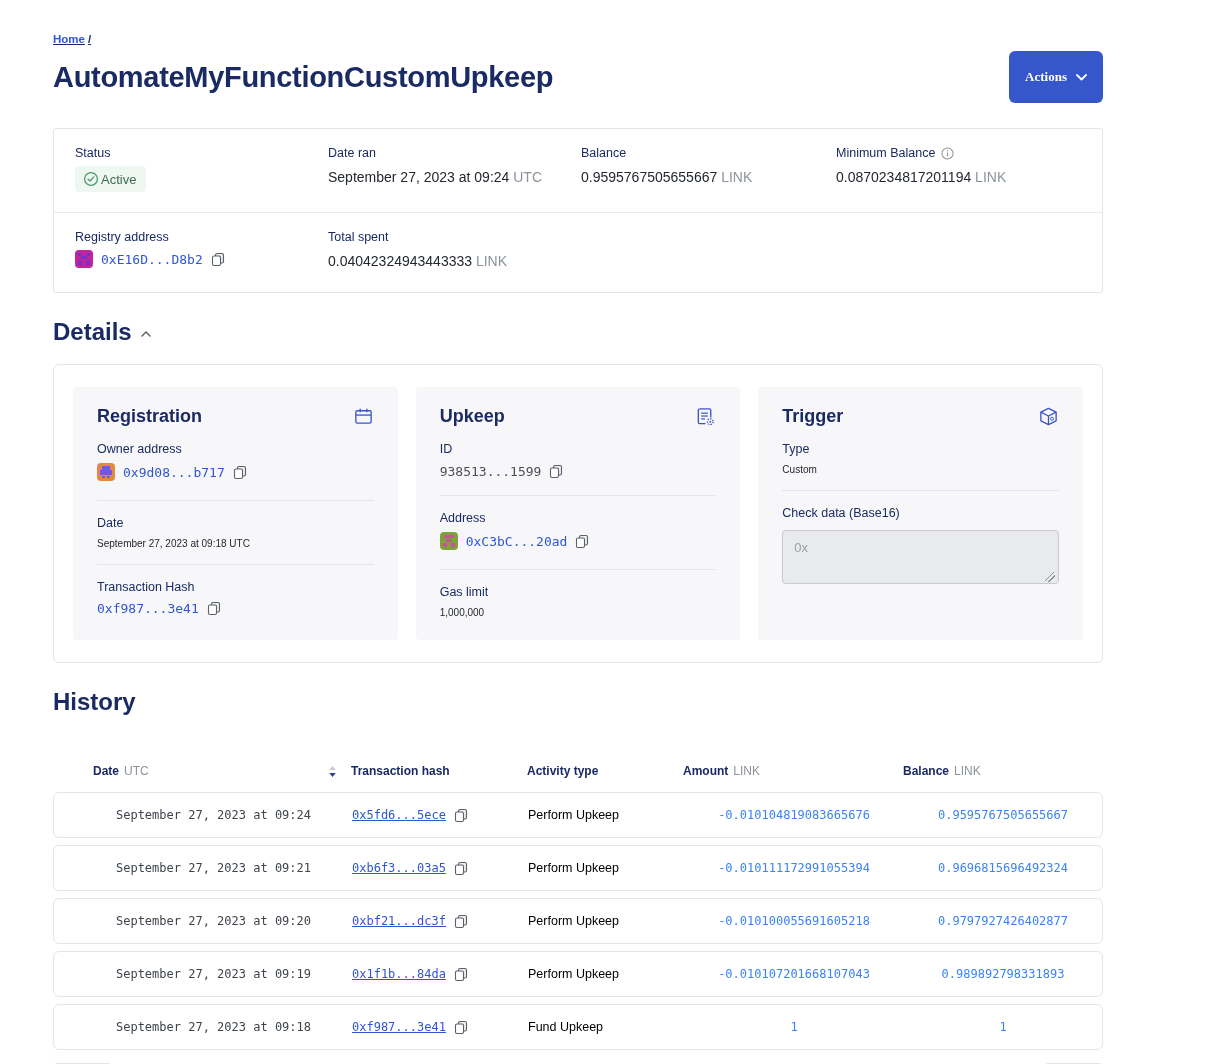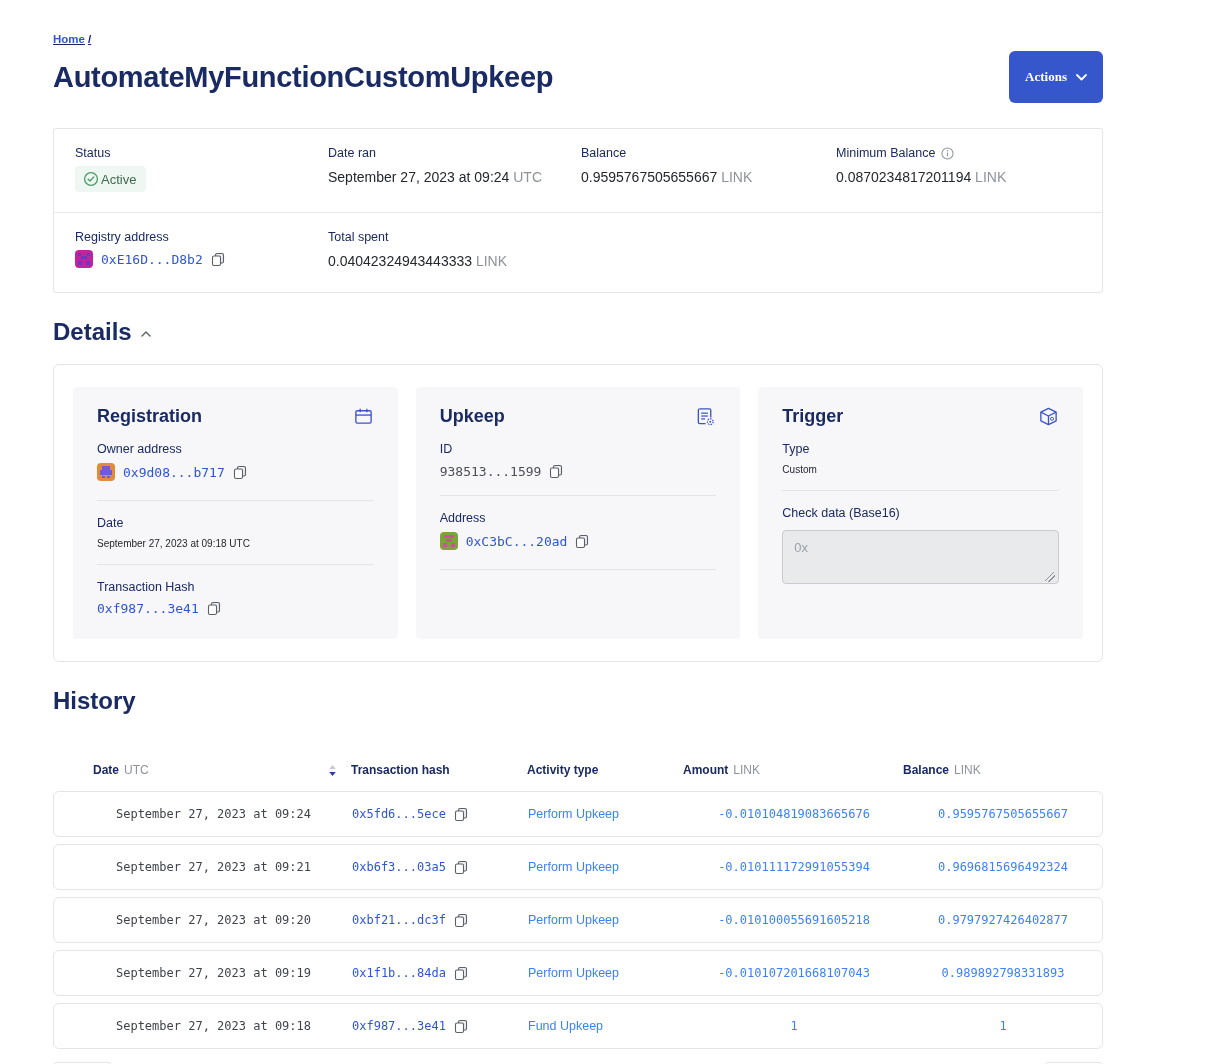--- a/index.html
+++ b/index.html
@@ -80,22 +80,22 @@
   .th .unit { font-weight:400; font-size:12px; margin-left:5px; }
   .th-date { display:flex; align-items:center; justify-content:space-between; padding-right:14px;margin-left:19px; }
   .sort-btn { display:inline-flex; cursor:pointer; }
   .hrow {
     display:grid; grid-template-columns:277px 176px 156px 220px 1fr;
     align-items:center; padding-left:21px; height:46px;
     border:1px solid #e4e5e9; border-radius:6px; background:#fff; margin-bottom:7px;
   }
   .cell-date { font-size:12px; color:#3f444c; }
   .cell-tx { display:flex; align-items:center; gap:8px; }
-  .cell-tx .hash-link { font-size:12px; }
-  .cell-activity { font-size:12.5px; color:#3b82f6; }
+  .cell-tx .hash-link { font-size:12px;text-decoration:underline; }
+  .cell-activity { font-size:12.5px; color:#000000; }
   .cell-num { font-size:12px; color:#3b82f6; }
 
   
   .pagination { display:flex; justify-content:space-between; align-items:center; margin-top:13px; }
   .page-btn {
     background:#fff; border:1px solid #e3e5e9; border-radius:4px;
     color:#b4b9c1; font-family:inherit; font-size:12px; padding:9px 16px; cursor:default;
   }
   .page-summary { font-size:13px; color:#3b4049; }
 
@@ -304,20 +304,24 @@
           <a class="hash-link mono">0xC3bC...20ad</a>
           <span class="copy-btn">
             <svg width="14" height="15" viewBox="0 0 14 15">
                 <rect x="4.5" y="1.5" width="8" height="9.5" rx="1.5" fill="#eceef1" stroke="#5b6068" stroke-width="1.1"></rect>
                 <rect x="1.5" y="4" width="8" height="9.5" rx="1.5" fill="#ffffff" stroke="#5b6068" stroke-width="1.1"></rect>
               </svg>
           </span>
         </span>
       </div>
       <hr>
+      <div class="dfield">
+        <div class="field-label">Gas limit</div>
+        <div class="field-value">1,000,000</div>
+      </div>
     </div>
 
     <div class="dcard">
       <div class="dcard-head">
         <span class="dcard-title">Trigger</span>
         <span>
           <svg width="21" height="21" viewBox="0 0 22 22">
               <path d="M11 2.5 L19 6.5 V15.5 L11 19.5 L3 15.5 V6.5 Z" stroke="#3b55c8" stroke-width="1.4" fill="none" stroke-linejoin="round"></path>
               <path d="M3 6.5 L11 10.5 L19 6.5" stroke="#3b55c8" stroke-width="1.4" fill="none" stroke-linejoin="round"></path>
               <line x1="11" y1="10.5" x2="11" y2="19.5" stroke="#3b55c8" stroke-width="1.4"></line>

